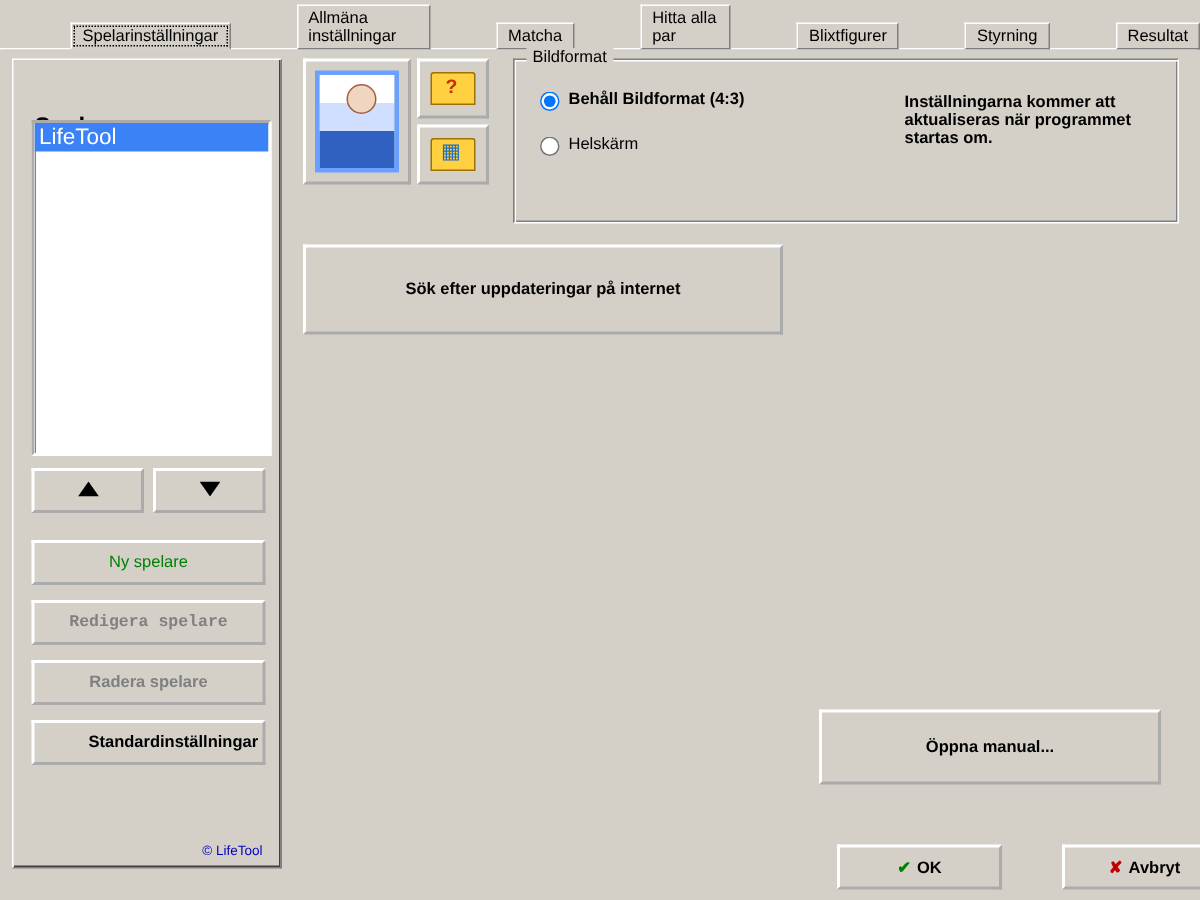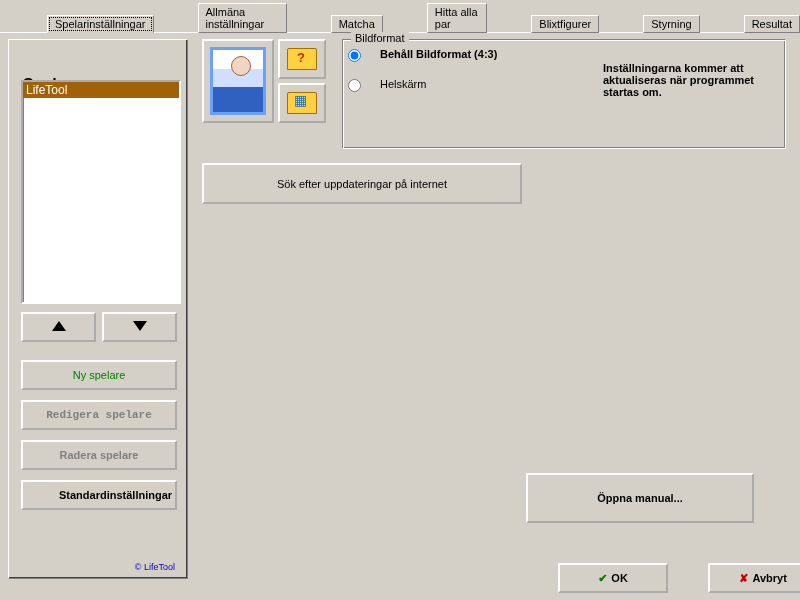--- a/index.html
+++ b/index.html
@@ -76,24 +76,24 @@
   .player-list {
     position: absolute;
     left: 12px; top: 40px;
     width: 156px; height: 220px;
     background: #fff;
     border: 2px inset #fff;
     box-shadow: inset 1px 1px 0 #808080;
     overflow: hidden;
   }
   .player-list-item {
-    background: #a16207;
+    background: #3b82f6;
     color: #fff;
     padding: 1px 3px;
-    font-size: 12px;
+    font-size: 15px;
   }
   .arrow-btns {
     position: absolute;
     left: 12px; top: 272px;
     width: 156px;
     display: flex;
     gap: 6px;
   }
   .btn {
     border: 2px outset #fff;
@@ -164,45 +164,46 @@
     position: absolute;
     left: 340px; top: 6px;
     width: 444px; height: 110px;
     border: 1px solid #808080;
     box-sizing: border-box;
     border-top-color: #808080;
     border-left-color: #808080;
     border-right-color: #fff;
     border-bottom-color: #fff;
     box-shadow: inset 1px 1px 0 #fff, inset -1px -1px 0 #808080;
+    padding: 12px;
   }
   .groupbox .legend {
     position: absolute; left: 8px; top: -8px;
     background: #d4d0c8;
     padding: 0 4px;
     font-size: 11px;
   }
-  .radio-row { display:flex; align-items:center; margin: 6px 0 14px 0; font-weight:bold;gap:13px;}
+  .radio-row { display:flex; align-items:center; margin: 6px 0 14px 0; font-weight:bold;}
   .radio-row input { margin-right: 6px; }
   .group-note {
     position:absolute; right: 12px; top: 22px;
     width: 170px;
     font-weight: bold;
     font-size: 11px;
   }
 
   .btn-search {
     position:absolute;
     left: 200px; top: 130px;
-    width: 320px; height: 41px;
-    font-weight: normal;
+    width: 320px; height: 60px;
+    font-weight: bold;
   }
   .btn-manual {
     position:absolute;
-    left: 524px; top: 440px;
+    left: 544px; top: 440px;
     width: 228px; height: 50px;
     font-weight: bold;
   }
   .btn-ok {
     position:absolute;
     left: 556px; top: 530px;
     width: 110px; height: 30px;
     font-weight: bold;
   }
   .btn-cancel {

